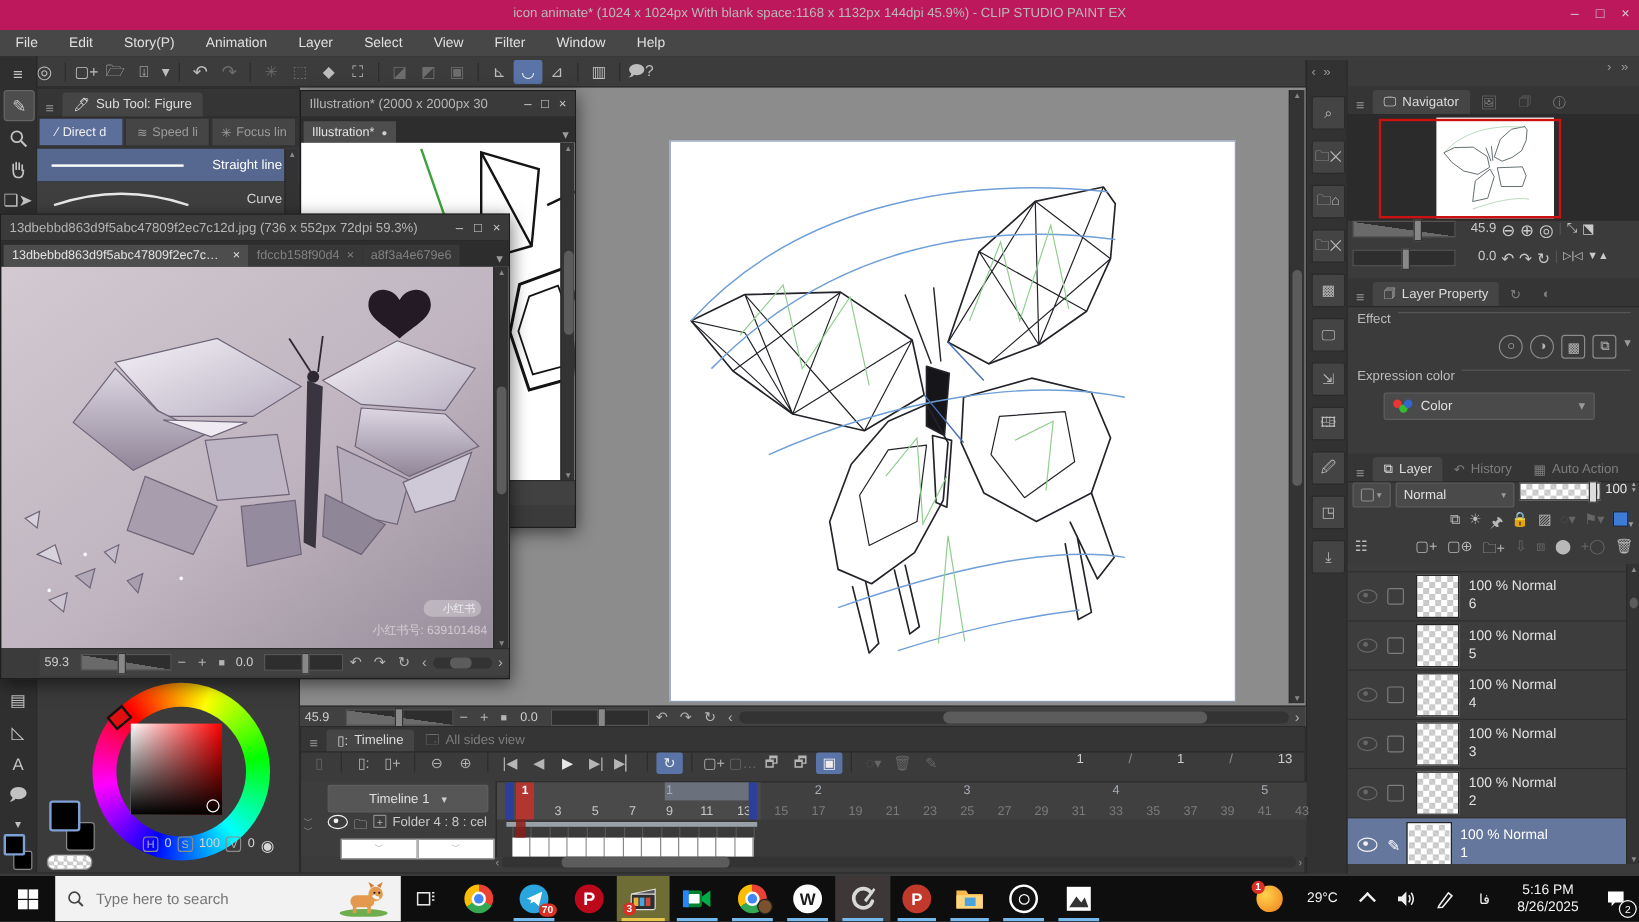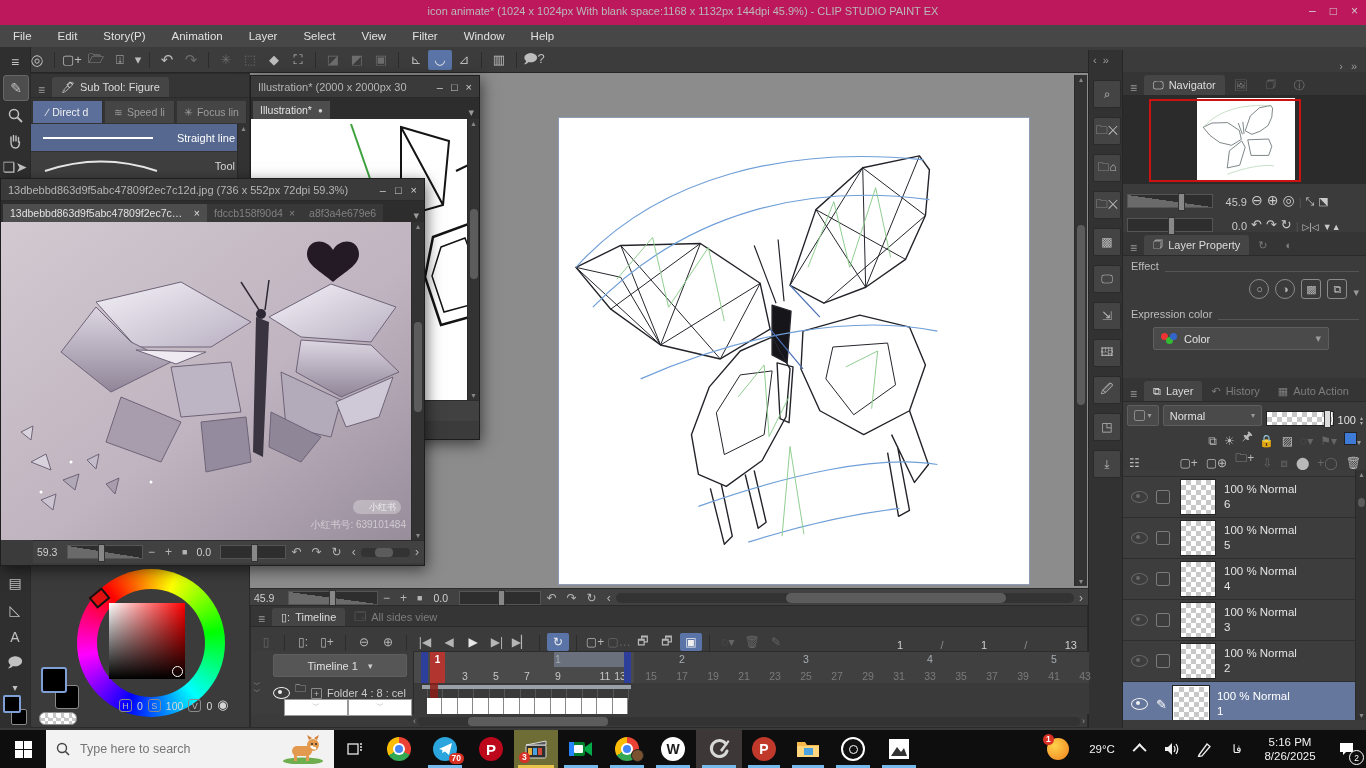--- a/index.html
+++ b/index.html
@@ -1,19 +1,19 @@
 <!DOCTYPE html>
 <html><head>
 <meta charset="utf-8">
 <style>
   html,body{margin:0;padding:0;background:#222;}
   #root{position:relative;width:1366px;height:768px;overflow:hidden;
     font-family:"Liberation Sans",sans-serif;background:#3a3a3a;color:#c8c8c8;font-size:11px;}
   .abs{position:absolute;}
-  .flex{display:flex;align-items:flex-end;}
+  .flex{display:flex;align-items:flex-start;}
   
   .titlebar{left:0;top:0;width:1366px;height:25px;background:#be185d;color:#b9b9b9;}
   .titlebar .t{position:absolute;width:100%;text-align:center;top:5px;font-size:11px;}
   .winctl{position:absolute;right:8px;top:4px;display:flex;gap:14px;color:#cfcfcf;font-size:12px;}
   .menubar{left:0;top:25px;width:1366px;height:22px;background:#474747;border-bottom:1px solid #2b2b2b;}
   .menubar .mi{padding:0 13px;line-height:22px;color:#e0e0e0;font-size:11.5px;}
   .toolbar{left:0;top:47px;width:1366px;height:26px;background:#3c3c3c;border-bottom:1px solid #262626;display:flex;align-items:center;padding-left:2px;box-sizing:border-box;}
   .tbtn{width:24px;height:20px;display:flex;align-items:center;justify-content:center;color:#bdbdbd;font-size:13px;flex:none;}
   .tbtn.dim{color:#6d6d6d;}
   .tbtn.active{background:#5a74a8;border-radius:2px;color:#f0f0f0;}
@@ -301,21 +301,21 @@
     </div>
     <div style="position:relative;">
       <div class="strow sel">
         <div style="width:110px;height:2px;background:#fff;margin-left:12px;"></div>
         <span style="margin-left:auto;margin-right:14px;">Straight line</span>
       </div>
       <div class="strow">
         <svg width="120" height="16" viewBox="0 0 120 16" style="margin-left:10px;">
             <path d="M4,13 Q60,-6 116,13" stroke="#e8e8e8" stroke-width="2" fill="none"></path>
           </svg>
-        <span style="margin-left:auto;margin-right:14px;">Tool</span>
+        <span style="margin-left:auto;margin-right:14px;">Curve</span>
       </div>
       <div class="strow" style="height:14px;">
         <svg width="100" height="12" viewBox="0 0 100 12" style="margin-left:20px;">
             <path d="M4,11 L50,2 L96,11" stroke="#d8d8d8" stroke-width="2" fill="none"></path>
           </svg>
       </div>
       <div class="scrollbar-v" style="right:0;top:0;width:11px;height:67px;">
           <span>▴</span>
           <span></span>
         </div>
@@ -758,21 +758,21 @@
             <span class="snum" style="left: 390px;">3</span>
             <span class="snum" style="left: 514px;">4</span>
             <span class="snum" style="left: 638px;">5</span>
           </div>
         <div id="frame-numbers" class="abs" style="left:0;top:15px;width:676px;height:17px;">
             <span class="fnum" style="left: 11px;">1</span>
             <span class="fnum" style="left: 42px;">3</span>
             <span class="fnum" style="left: 73px;">5</span>
             <span class="fnum" style="left: 104px;">7</span>
             <span class="fnum" style="left: 135px;">9</span>
-            <span class="fnum" style="left: 166px; margin-left: 16px;">11</span>
+            <span class="fnum" style="left: 166px;">11</span>
             <span class="fnum" style="left: 197px;">13</span>
             <span class="fnum dim" style="left: 228px;">15</span>
             <span class="fnum dim" style="left: 259px;">17</span>
             <span class="fnum dim" style="left: 290px;">19</span>
             <span class="fnum dim" style="left: 321px;">21</span>
             <span class="fnum dim" style="left: 352px;">23</span>
             <span class="fnum dim" style="left: 383px;">25</span>
             <span class="fnum dim" style="left: 414px;">27</span>
             <span class="fnum dim" style="left: 445px;">29</span>
             <span class="fnum dim" style="left: 476px;">31</span>

